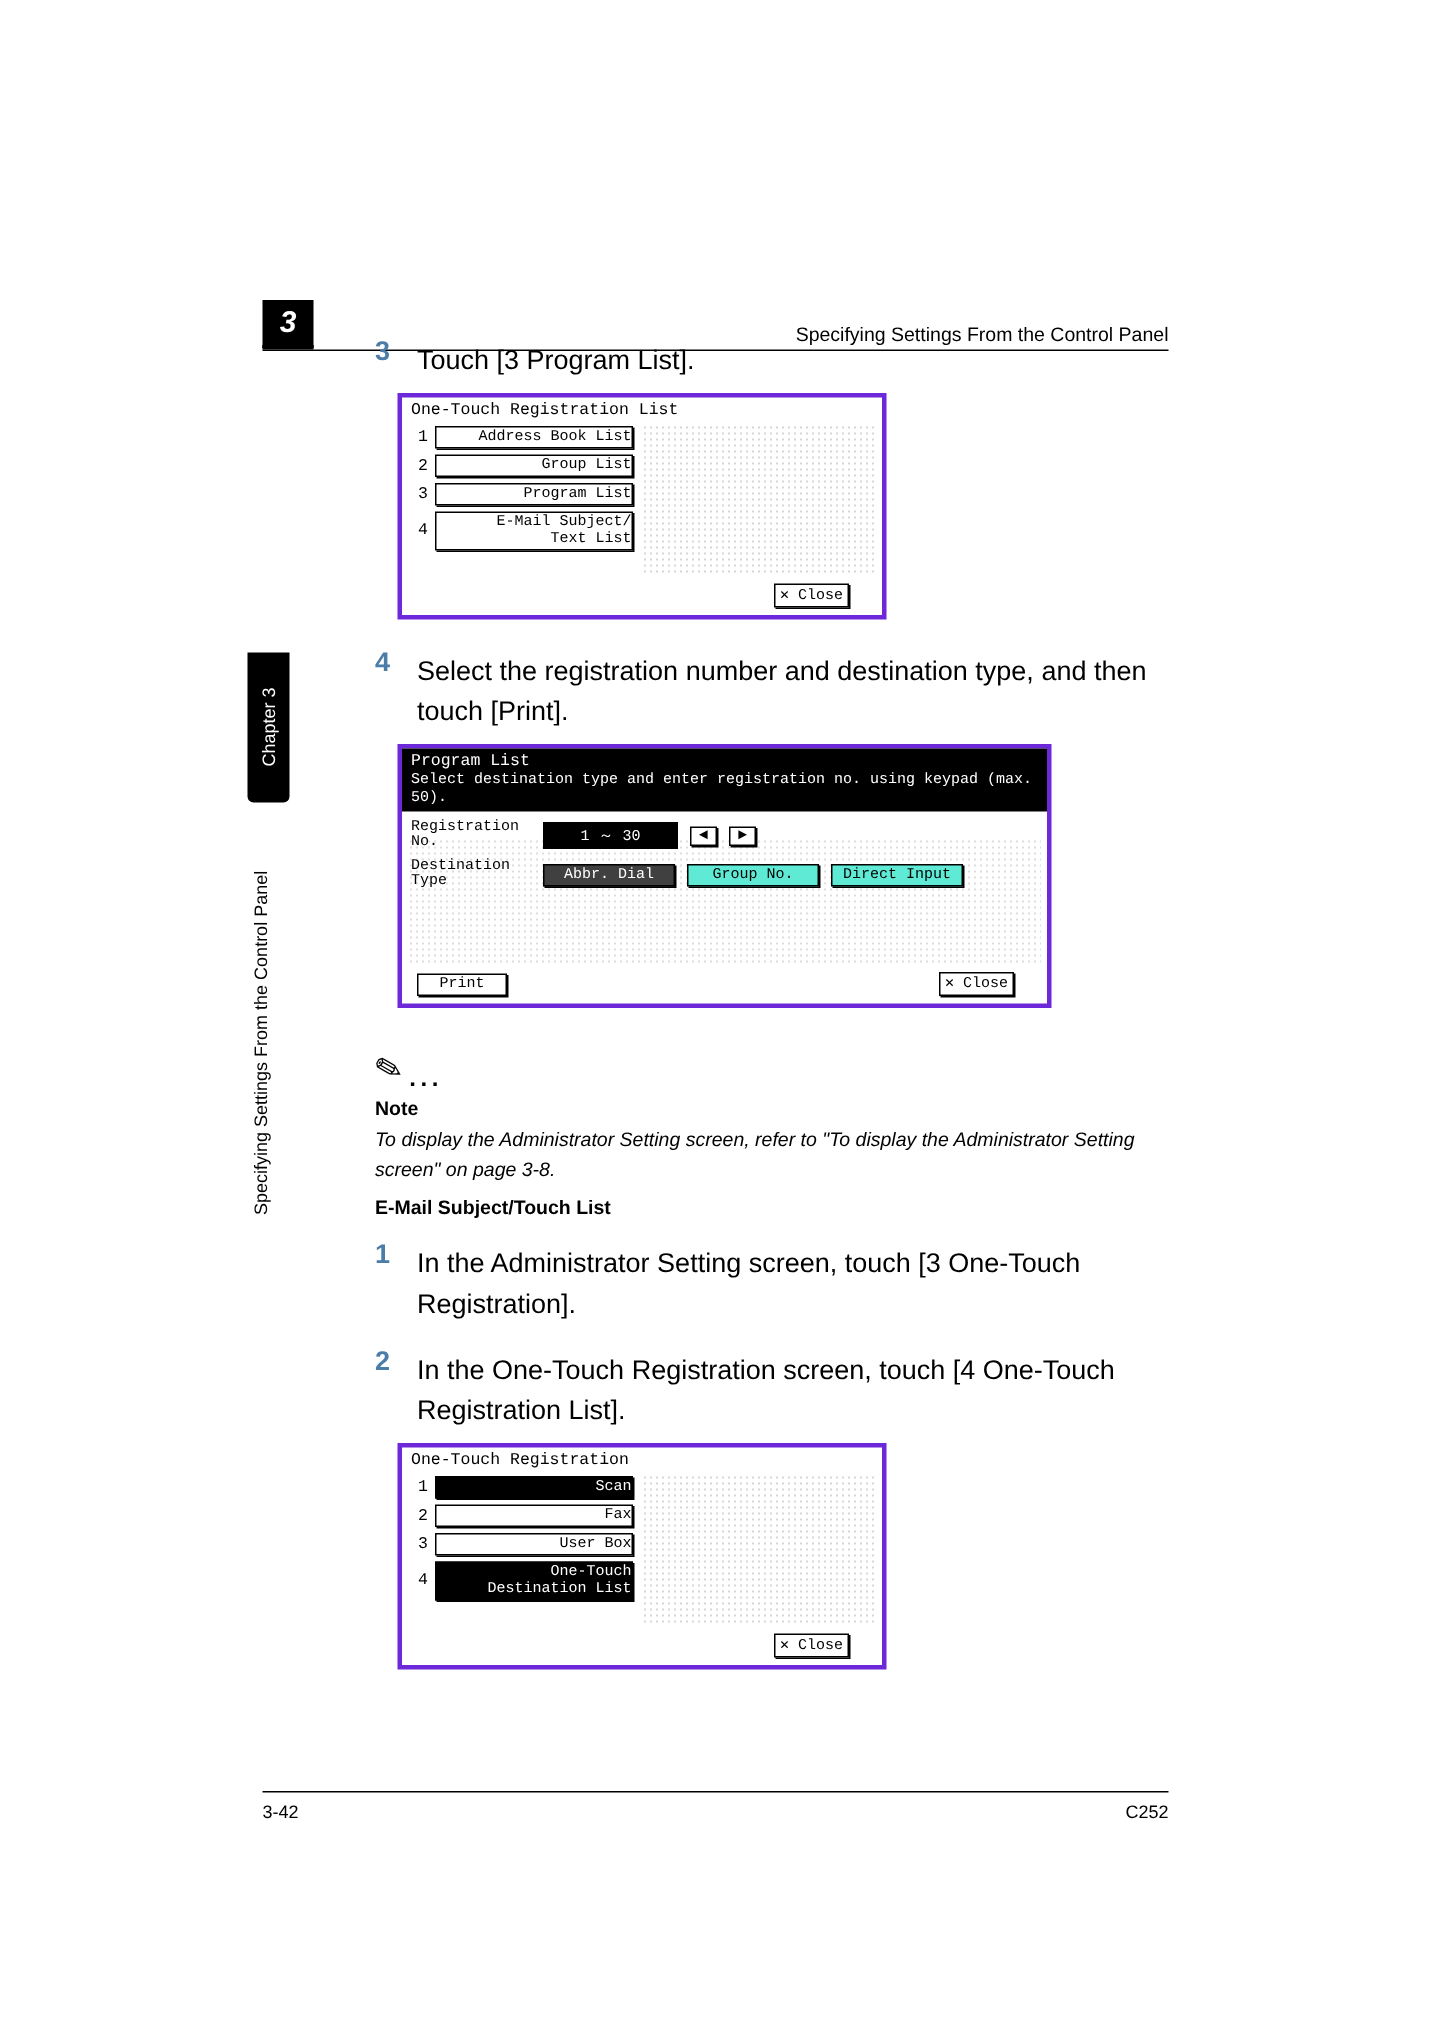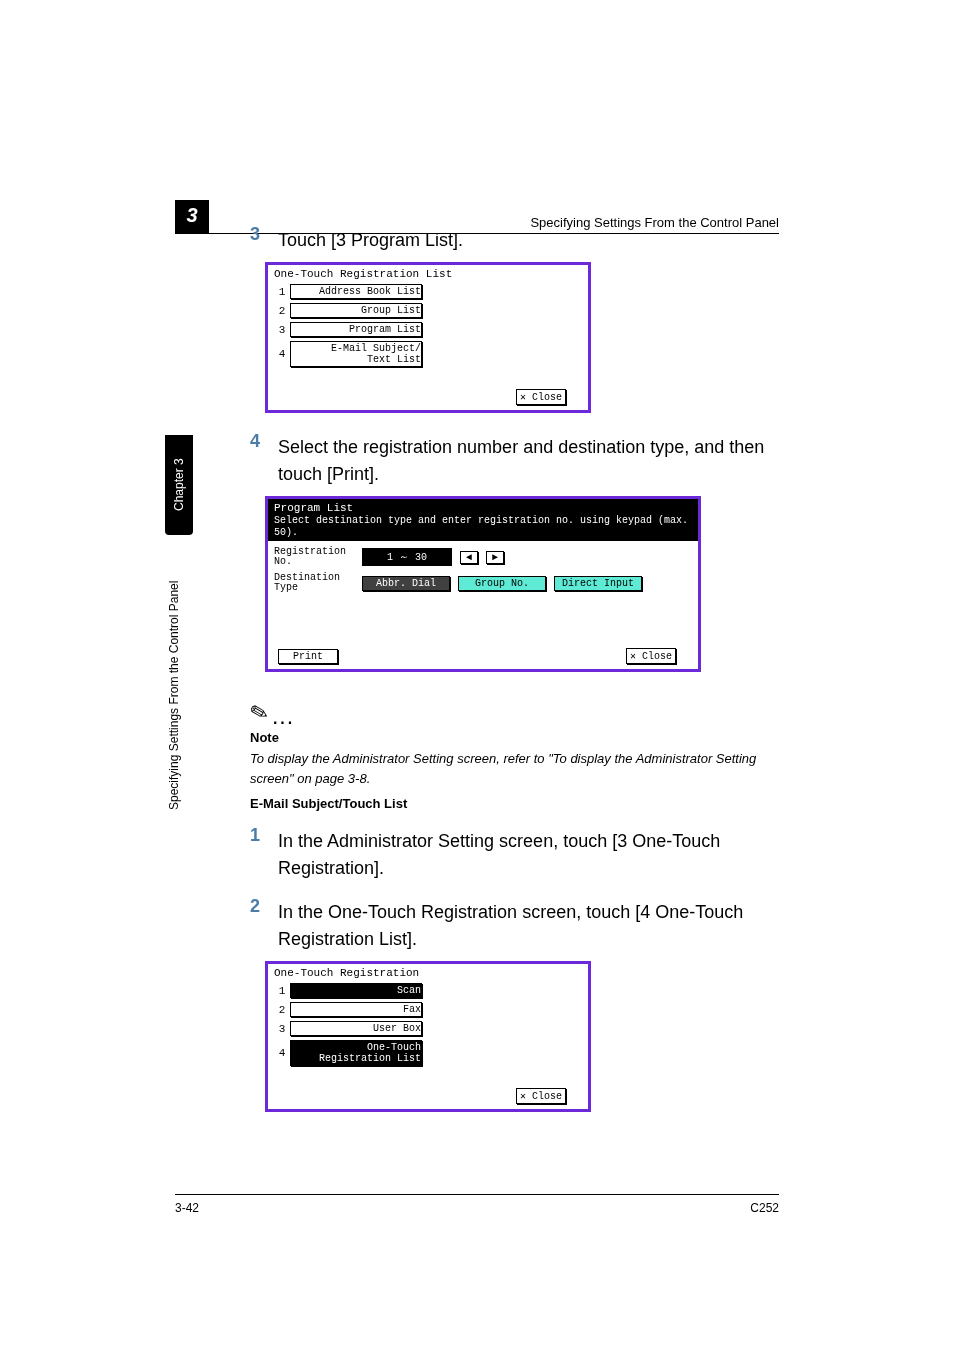--- a/index.html
+++ b/index.html
@@ -357,21 +357,21 @@
           <div class="menu-num">2</div>
           <div class="menu-btn">Fax</div>
         </div>
         <div class="menu-item">
           <div class="menu-num">3</div>
           <div class="menu-btn">User Box</div>
         </div>
         <div class="menu-item">
           <div class="menu-num">4</div>
           <div class="menu-btn selected" style="white-space:pre-line;">One-Touch
-Registration List</div>
+Destination List</div>
         </div>
       </div>
       <div class="close-btn">✕ <span>Close</span></div>
     </div>
 
   </div>
 
   <div class="hr-bottom"></div>
   <div class="footer-left">3-42</div>
   <div class="footer-right">C252</div>

